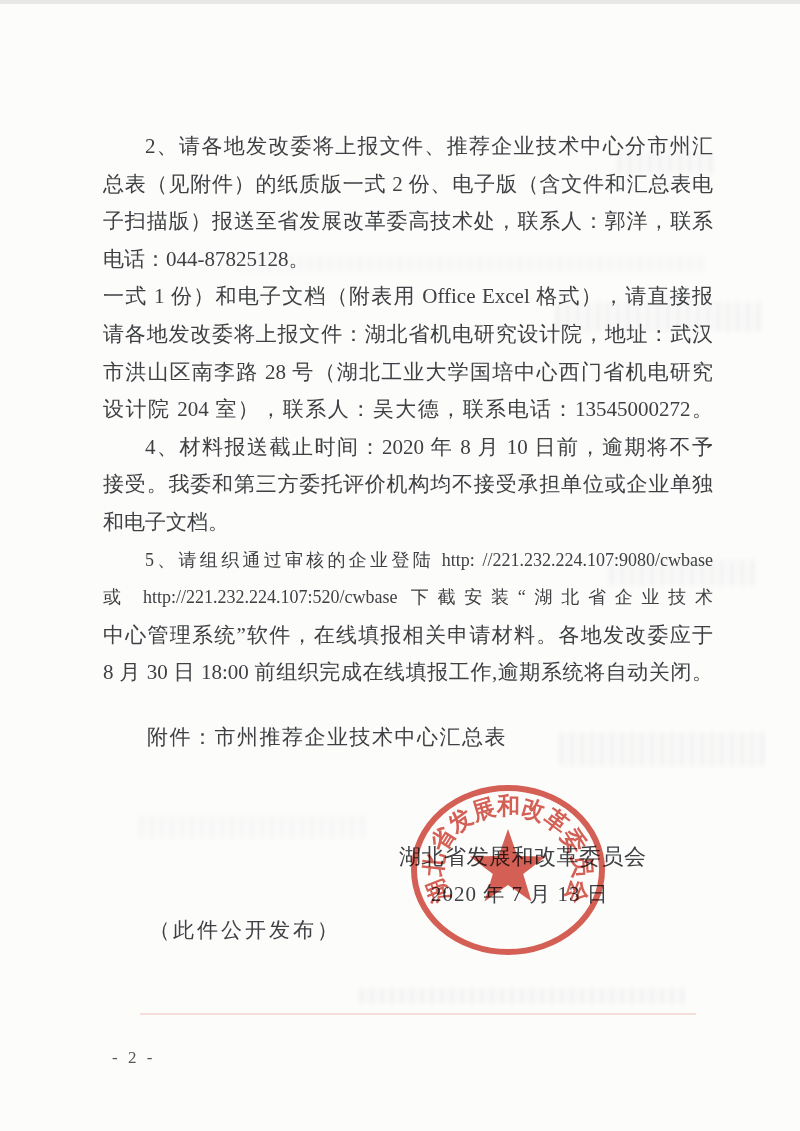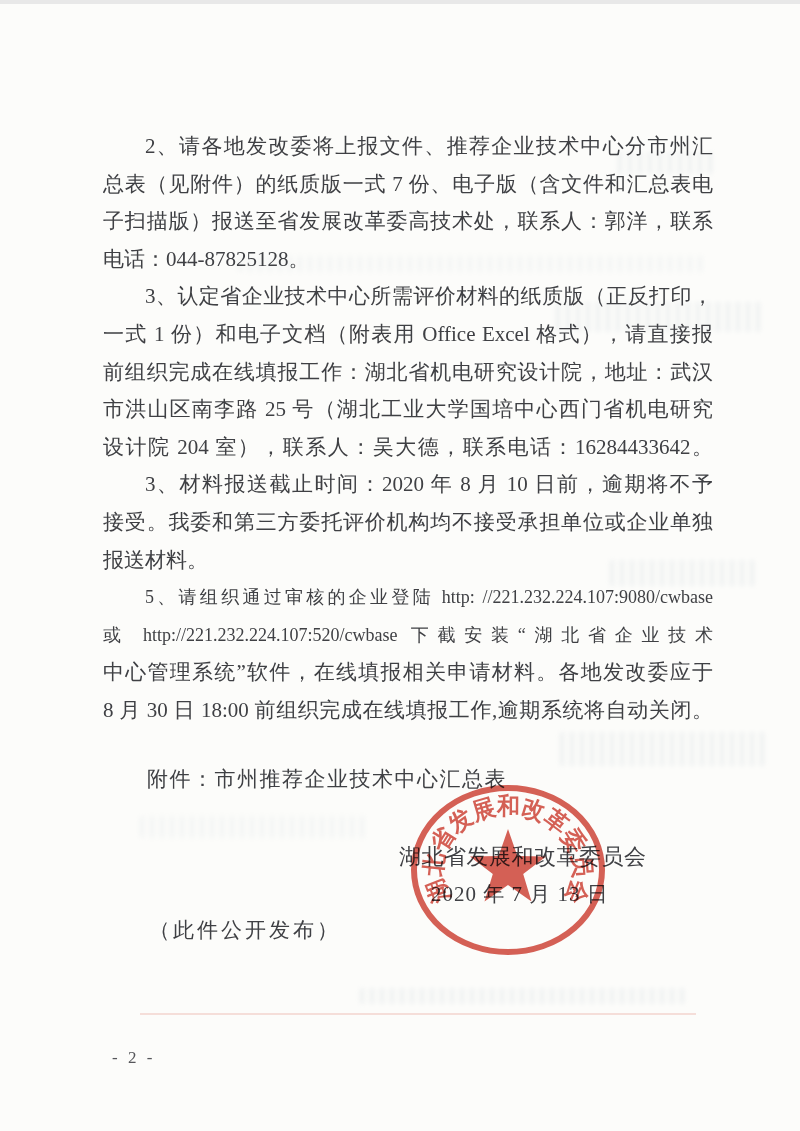--- a/index.html
+++ b/index.html
@@ -26,21 +26,21 @@
     font-size:21px;
     text-align:justify;
     text-align-last:justify;
     overflow:hidden;white-space:normal;
   }
   .line.first{text-indent:42px;}
   .line.no-stretch{text-align-last:left;}
   .line.cram{font-size:18px;}
   
   .attachment{
-    position:absolute;left:147px;top:757px;
+    position:absolute;left:147px;top:715px;
     height:37.6px;line-height:37.6px;font-size:21px;
     letter-spacing:1.5px;white-space:nowrap;
   }
   .issuer{
     position:absolute;left:399px;top:837px;
     height:32px;line-height:32px;font-size:22px;
     letter-spacing:0.5px;white-space:nowrap;
   }
   .date{
     position:absolute;left:431px;top:874px;
@@ -93,31 +93,30 @@
   <div class="bleed" style="left:238px;top:252px;width:470px;height:16px;opacity:.10;"></div>
   <div class="bleed" style="left:556px;top:298px;width:205px;height:30px;"></div>
   <div class="bleed" style="left:610px;top:556px;width:150px;height:26px;"></div>
   <div class="bleed" style="left:560px;top:728px;width:210px;height:34px;"></div>
   <div class="bleed" style="left:140px;top:812px;width:230px;height:22px;opacity:.10;"></div>
   <div class="bleed" style="left:360px;top:984px;width:330px;height:16px;"></div>
   <div class="scanline"></div>
 
   <div class="body-text">
       <div class="line first">2、请各地发改委将上报文件、推荐企业技术中心分市州汇</div>
-      <div class="line">总表（见附件）的纸质版一式 7 份、电子版（含文件和汇总表电</div>
+      <div class="line">总表（见附件）的纸质版一式 2 份、电子版（含文件和汇总表电</div>
       <div class="line">子扫描版）报送至省发展改革委高技术处，联系人：郭洋，联系</div>
       <div class="line no-stretch">电话：044-87825128。</div>
-      <div class="line first">3、认定省企业技术中心所需评价材料的纸质版（正反打印，</div>
       <div class="line">一式 1 份）和电子文档（附表用 Office Excel 格式），请直接报</div>
-      <div class="line">前组织完成在线填报工作：湖北省机电研究设计院，地址：武汉</div>
-      <div class="line">市洪山区南李路 25 号（湖北工业大学国培中心西门省机电研究</div>
-      <div class="line">设计院 204 室），联系人：吴大德，联系电话：16284433642。</div>
-      <div class="line first">3、材料报送截止时间：2020 年 8 月 10 日前，逾期将不予</div>
+      <div class="line">请各地发改委将上报文件：湖北省机电研究设计院，地址：武汉</div>
+      <div class="line">市洪山区南李路 28 号（湖北工业大学国培中心西门省机电研究</div>
+      <div class="line">设计院 204 室），联系人：吴大德，联系电话：13545000272。</div>
+      <div class="line first">4、材料报送截止时间：2020 年 8 月 10 日前，逾期将不予</div>
       <div class="line">接受。我委和第三方委托评价机构均不接受承担单位或企业单独</div>
-      <div class="line no-stretch">报送材料。</div>
+      <div class="line no-stretch">和电子文档。</div>
       <div class="line first cram">5、请组织通过审核的企业登陆 http: //221.232.224.107:9080/cwbase</div>
       <div class="line cram">或 http://221.232.224.107:520/cwbase 下截安装“湖北省企业技术</div>
       <div class="line">中心管理系统”软件，在线填报相关申请材料。各地发改委应于</div>
       <div class="line">8 月 30 日 18:00 前组织完成在线填报工作,逾期系统将自动关闭。</div>
     </div>
 
   <div class="attachment">附件：市州推荐企业技术中心汇总表</div>
 
   <div class="issuer">湖北省发展和改革委员会</div>
   <div class="date">2020 年 7 月 13 日</div>

